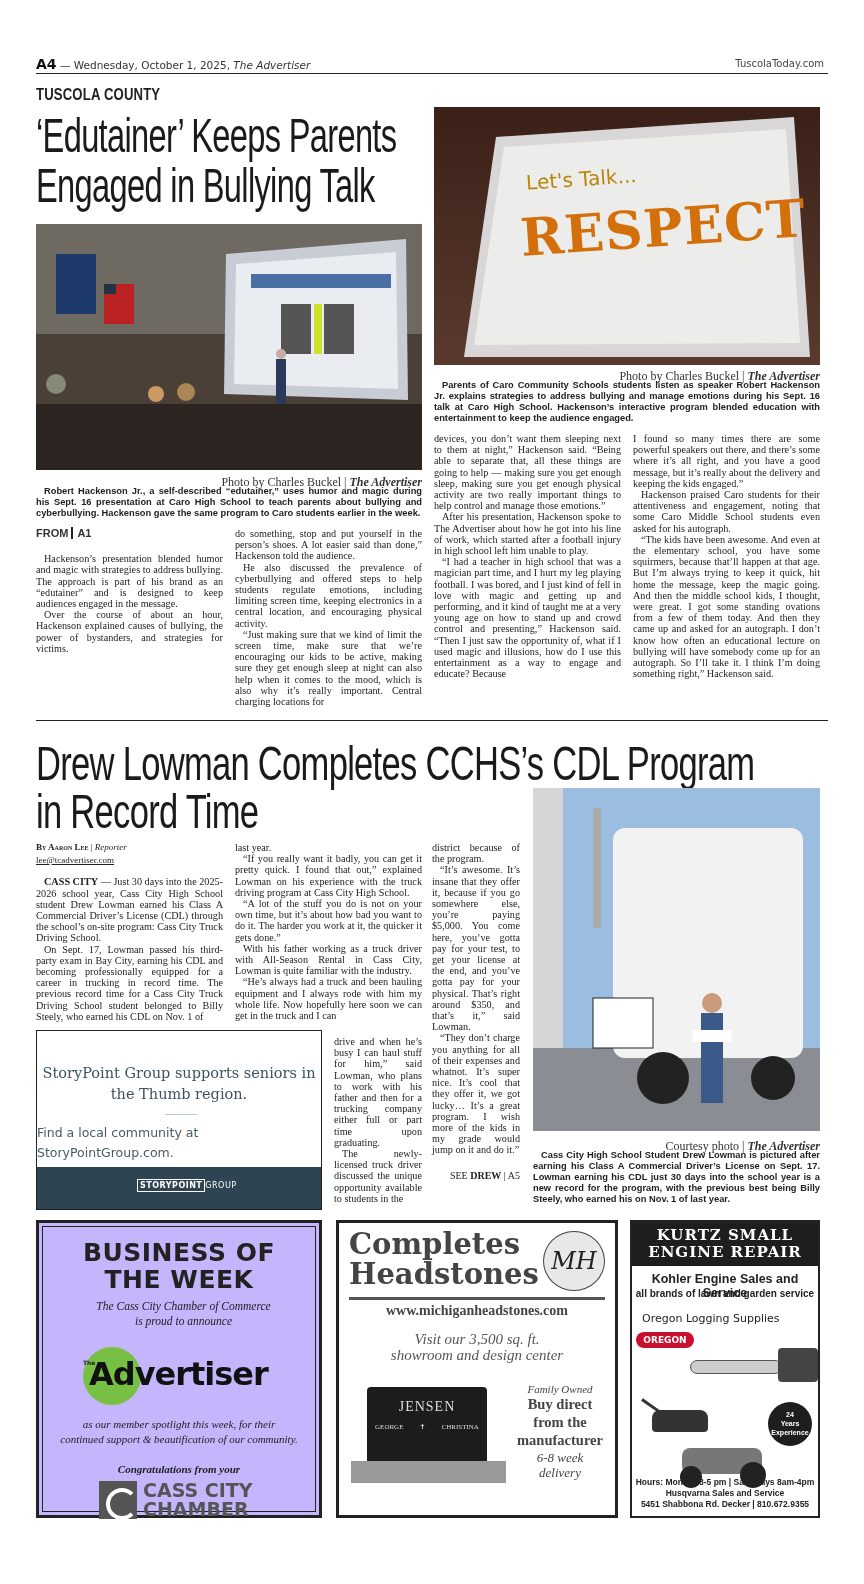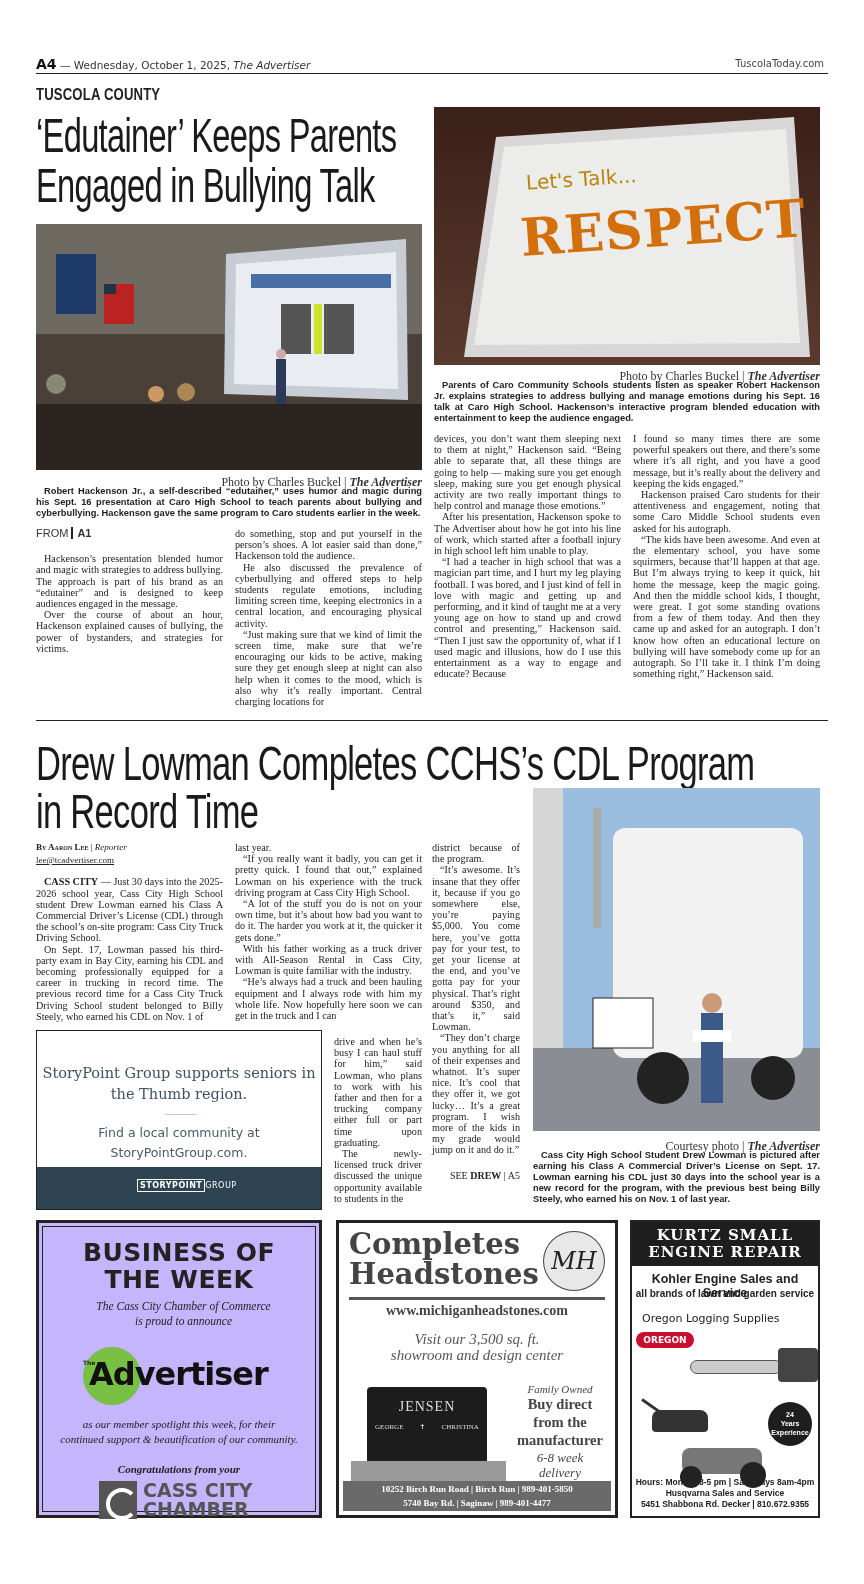--- a/index.html
+++ b/index.html
@@ -29,21 +29,21 @@
   .byline .nm { font-variant: small-caps; font-weight: bold; }
   .byline i { font-style: italic; }
   .email { font-size: 9px; text-decoration: underline; margin-bottom: 10px; }
   .dateline { font-weight: bold; }
   .see { font-size: 10px; text-align: right; margin-top: 14px; }
   .see b { font-weight: bold; }
   
   .ad-sp { left: 36px; top: 1030px; width: 286px; height: 180px; border: 1px solid #222; background: #fff; }
   .ad-sp .t1 { position: absolute; left: 0; right: 0; top: 32px; text-align: center; font-family: "DejaVu Serif", serif; font-size: 14.5px; color: #3e5160; line-height: 21px; }
   .ad-sp .div { position: absolute; left: 128px; width: 32px; top: 83px; height: 1px; background: #bcc; }
-  .ad-sp .t2 { position: absolute; left: 0; right: 0; top: 92px; text-align: center; font-family: "DejaVu Sans", sans-serif; font-size: 12.5px; color: #4a5a66; line-height: 20px; }
+  .ad-sp .t2 { position: absolute; left: 0; right: 0; top: 92px; text-align: left; font-family: "DejaVu Sans", sans-serif; font-size: 12.5px; color: #4a5a66; line-height: 20px; }
   .ad-sp .bar { position: absolute; left: 0; right: 0; bottom: 0; height: 42px; background: #2f4453; }
   .ad-sp .logo { position: absolute; left: 100px; top: 14px; font-family: "DejaVu Sans", sans-serif; font-size: 8px; color: #fff; letter-spacing: 0.5px; }
   .ad-sp .logo b { border: 1px solid #fff; padding: 1px 2px; font-weight: bold; }
 
   .ad-bw { left: 36px; top: 1220px; width: 286px; height: 298px; border: 3px solid #222; background: #c4b5fd; }
   .ad-bw .in { position: absolute; inset: 3px; border: 1px solid #222; }
   .ad-bw .ttl { position: absolute; left: 0; right: 0; top: 16px; text-align: center; font-family: "DejaVu Sans", sans-serif; font-weight: bold; font-size: 25px; line-height: 27px; color: #222; letter-spacing: 0.5px; }
   .ad-bw .sub { position: absolute; left: 9px; right: 0; top: 76px; text-align: center; font-style: italic; font-size: 11.5px; line-height: 15px; color: #222; }
   .ad-bw .advlogo { position: absolute; left: 44px; top: 124px; width: 200px; height: 60px; }
   .ad-bw .circle { position: absolute; left: 0; top: 0; width: 58px; height: 58px; border-radius: 50%; background: #78c043; }
@@ -153,21 +153,21 @@
   </svg>
 </div>
 <div class="abs credit" style="left:36px;width:386px;top:475px;">
   <span>Photo by Charles Buckel |</span>
   <b>The Advertiser</b>
 </div>
 <div class="abs caption" style="left:36px;width:386px;top:486px;">Robert Hackenson Jr., a self-described “edutainer,” uses humor and magic during his Sept. 16 presentation at Caro High School to teach parents about bullying and cyberbullying. Hackenson gave the same program to Caro students earlier in the week.</div>
 
 <div class="abs col" style="left:36px;width:187px;top:528px;">
   <div class="from">
-    <span style="border:none;padding:0;margin:0;font-weight:normal">FROM</span><span>A1</span>
+    <span style="border:none;padding:0;margin:0;font-weight:bold">FROM</span><span>A1</span>
   </div>
   <p>Hackenson’s presentation blended humor and magic with strategies to address bullying. The approach is part of his brand as an “edutainer” and is designed to keep audiences engaged in the message.</p>
   <p>Over the course of about an hour, Hackenson explained causes of bullying, the power of bystanders, and strategies for victims.</p>
 </div>
 <div class="abs col" style="left:235px;width:187px;top:528px;">
   <p style="text-indent:0">do something, stop and put yourself in the person’s shoes. A lot easier said than done,” Hackenson told the audience.</p>
   <p>He also discussed the prevalence of cyberbullying and offered steps to help students regulate emotions, including limiting screen time, keeping electronics in a central location, and encouraging physical activity.</p>
   <p>“Just making sure that we kind of limit the screen time, make sure that we’re encouraging our kids to be active, making sure they get enough sleep at night can also help when it comes to the mood, which is also why it’s really important. Central charging locations for</p>
 </div>
 <div class="abs col" style="left:434px;width:187px;top:433px;">
@@ -302,24 +302,20 @@
     <div class="base"></div>
   </div>
   <div class="right">
     <div class="fo">Family Owned</div>
     <div class="bd">Buy direct</div>
     <div class="bd">from the</div>
     <div class="bd">manufacturer</div>
     <div class="wk">6-8 week</div>
     <div class="wk">delivery</div>
   </div>
-  <div class="foot">
-    <div>10252 Birch Run Road | Birch Run | 989-401-5850</div>
-    <div>5740 Bay Rd. | Saginaw | 989-401-4477</div>
-  </div>
 </div>
 
 <div class="abs ad-kz">
   <div class="top">
     <div>KURTZ SMALL</div>
     <div>ENGINE REPAIR</div>
   </div>
   <div class="k1">Kohler Engine Sales and Service</div>
   <div class="k2">all brands of lawn and garden service</div>
   <div class="k3">Oregon Logging Supplies</div>

